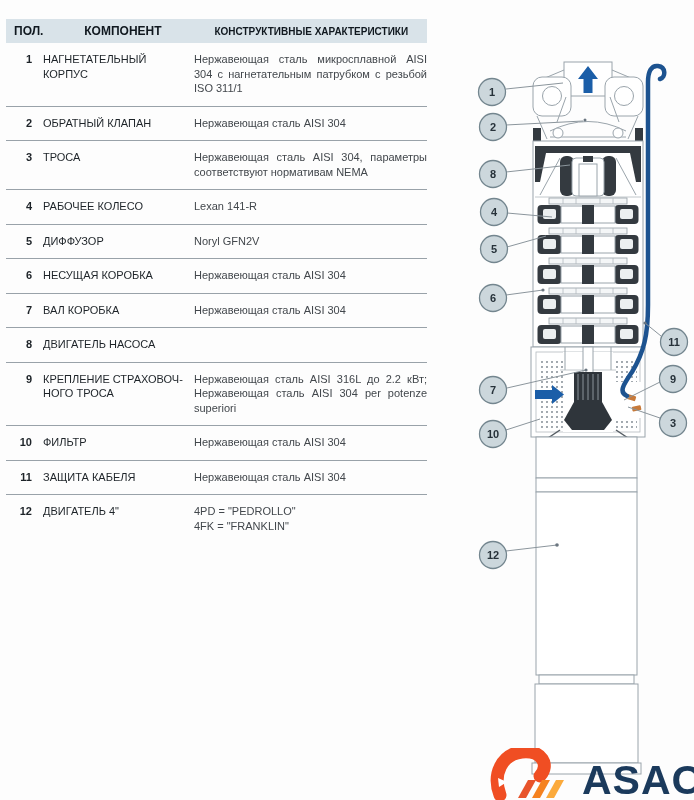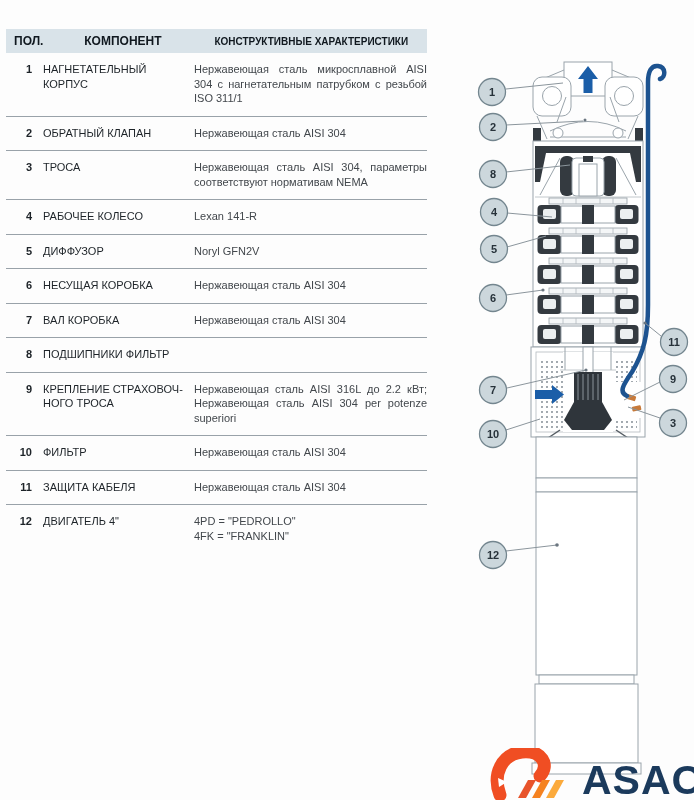--- a/index.html
+++ b/index.html
@@ -1,19 +1,19 @@
 <!DOCTYPE html>
 <html><head>
 <meta charset="utf-8">
 <style>
   html,body{margin:0;padding:0;background:#ffffff;}
   .page{position:relative;width:694px;height:800px;background:#fdfdfd;overflow:hidden;
         font-family:"Liberation Sans", sans-serif;}
   
-  .table{position:absolute;left:6px;top:29px;width:421px;}
+  .table{position:absolute;left:6px;top:19px;width:421px;}
   .thead{display:flex;background:#d9e3e9;padding:5px 0 5px 0;align-items:baseline;}
   .thead .h-pos{flex:0 0 26px;padding-left:8px;font-size:12px;font-weight:bold;color:#10181f;}
   .thead .h-comp{flex:0 0 145px;margin-left:7px;font-size:12px;font-weight:bold;color:#10181f;text-align:center;}
   .thead .h-char{flex:1;margin-left:19px;font-size:10px;font-weight:bold;color:#10181f;}
   .trow{display:flex;border-bottom:1px solid #99a2a9;padding:9px 0 10px 0;}
   .c-num{flex:0 0 26px;text-align:right;font-weight:bold;font-size:11px;color:#1d2328;line-height:1.32;}
   .c-name{flex:0 0 145px;margin-left:11px;font-weight:normal;font-size:11px;color:#1d2328;line-height:1.32;}
   .c-desc{flex:1;margin-left:6px;font-size:11px;color:#42474c;line-height:1.32;
           text-align:justify;-moz-text-align-last:left;text-align-last:left;}
   .c-desc .dline{display:block;text-align:left;}
@@ -73,21 +73,21 @@
       <span class="c-name">НЕСУЩАЯ КОРОБКА</span>
       <span class="c-desc">Нержавеющая сталь AISI 304</span>
     </div>
     <div class="trow">
       <span class="c-num">7</span>
       <span class="c-name">ВАЛ КОРОБКА</span>
       <span class="c-desc">Нержавеющая сталь AISI 304</span>
     </div>
     <div class="trow">
       <span class="c-num">8</span>
-      <span class="c-name">ПОДШИПНИКИ ФИЛЬТР</span>
+      <span class="c-name">ДВИГАТЕЛЬ НАСОСА</span>
     </div>
     <div class="trow">
       <span class="c-num">9</span>
       <span class="c-name">КРЕПЛЕНИЕ СТРАХОВОЧ-НОГО ТРОСА</span>
       <span class="c-desc">Нержавеющая сталь AISI 316L до 2.2 кВт; Нержавеющая сталь AISI 304 per potenze superiori</span>
     </div>
     <div class="trow">
       <span class="c-num">10</span>
       <span class="c-name">ФИЛЬТР</span>
       <span class="c-desc">Нержавеющая сталь AISI 304</span>

